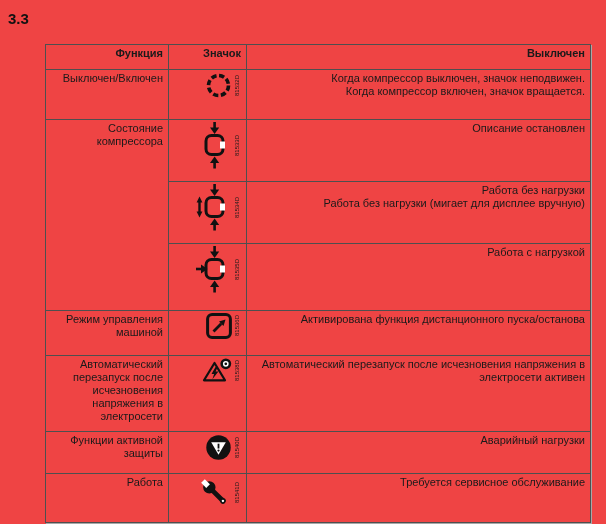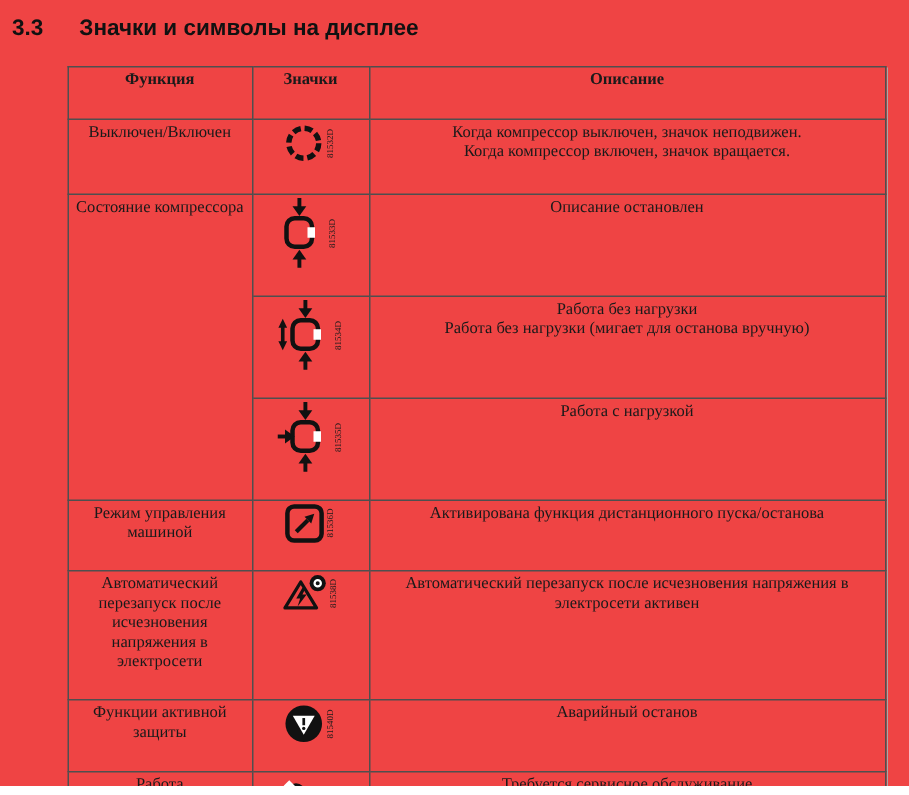--- a/index.html
+++ b/index.html
@@ -21,24 +21,23 @@
   
   table.sym{
     position:absolute;top:44px;left:45px;
     width:545px;
     border-collapse:collapse;table-layout:fixed;
     font-size:11px;line-height:13px;color:#1a1a1a;
     box-shadow:1px 1px 0 #a8a8a8;
   }
   table.sym td, table.sym th{
     border:1px solid #4f4f4f;
-    padding:2px 5px 18px 4px;
-    vertical-align:top;text-align:center;
+    padding:2px 5px 8px 4px;
+    vertical-align:top;text-align:right;
     overflow:hidden;
-    font-family:Liberation Serif, serif;
   }
   table.sym th{font-weight:bold;height:14px;}
   col.c1{width:123px;}
   col.c2{width:78px;}
   col.c3{width:344px;}
   td.icon-cell{text-align:center;vertical-align:middle;padding:1px;}
   td.desc{white-space:pre-line;}
   .icon-wrap{display:inline-flex;align-items:center;gap:2px;vertical-align:middle;}
   .icon-id{
     writing-mode:vertical-rl;transform:rotate(180deg);
@@ -49,35 +48,34 @@
   .stk{fill:none;stroke:#111;}
   .fil{fill:#111;}
 </style>
 </head>
 <body>
 
 <div id="page">
 
   <div class="heading">
     <span>3.3</span>
-    <span>Значки и символы на дисплее</span>
   </div>
 
   <table class="sym">
     <colgroup>
         <col class="c1">
         <col class="c2">
         <col class="c3">
       </colgroup>
 
     <tbody>
         <tr style="height:18px;">
       <th>Функция</th>
-      <th>Значки</th>
-      <th>Описание</th>
+      <th>Значок</th>
+      <th>Выключен</th>
     </tr>
 
     <tr style="height:50px;">
       <td>Выключен/Включен</td>
       <td class="icon-cell">
         <span class="icon-wrap">
           <span>
             <svg width="27" height="27" viewBox="0 0 27 27">
               <circle class="stk" cx="13.5" cy="13.5" r="10" stroke-width="3.6" stroke-dasharray="5.3 2.6"></circle>
             </svg>
@@ -122,21 +120,21 @@
               <rect class="stk" x="10" y="13.5" width="17" height="19" rx="5.5" stroke-width="3"></rect>
               <rect x="24" y="19.5" width="5" height="7" fill="#fff"></rect>
               <polygon class="fil" points="14,41 23.2,41 18.6,34.5"></polygon>
               <rect class="fil" x="17.3" y="40.5" width="2.6" height="6"></rect>
             </svg>
           </span>
           <span class="icon-id">81534D</span>
         </span>
       </td>
       <td class="desc">Работа без нагрузки
-Работа без нагрузки (мигает для останова вручную)</td>
+Работа без нагрузки (мигает для дисплее вручную)</td>
     </tr>
 
     <tr style="height:67px;">
       <td class="icon-cell">
         <span class="icon-wrap">
           <span>
             <svg width="36" height="47" viewBox="0 0 36 47">
               <rect class="fil" x="0" y="21.7" width="6" height="2.6"></rect>
               <polygon class="fil" points="5,18.4 5,27.6 11.5,23"></polygon>
               <rect class="fil" x="17.3" y="0" width="2.6" height="6"></rect>
@@ -196,21 +194,21 @@
             <svg width="27" height="27" viewBox="0 0 27 27">
               <circle class="fil" cx="13.5" cy="13.5" r="12.2"></circle>
               <polygon points="6.2,8.2 20.8,8.2 13.5,20.8" fill="#fff"></polygon>
               <rect class="fil" x="12.6" y="9.7" width="1.8" height="4.8"></rect>
               <circle class="fil" cx="13.5" cy="16.6" r="1.1"></circle>
             </svg>
           </span>
           <span class="icon-id">81540D</span>
         </span>
       </td>
-      <td class="desc">Аварийный останов</td>
+      <td class="desc">Аварийный нагрузки</td>
     </tr>
 
     <tr style="height:49px;">
       <td>Работа</td>
       <td class="icon-cell">
         <span class="icon-wrap">
           <span>
             <svg width="34" height="34" viewBox="0 0 34 34">
               <g transform="rotate(-45 17 17)">
                 <circle class="fil" cx="17" cy="9" r="6.2"></circle>

